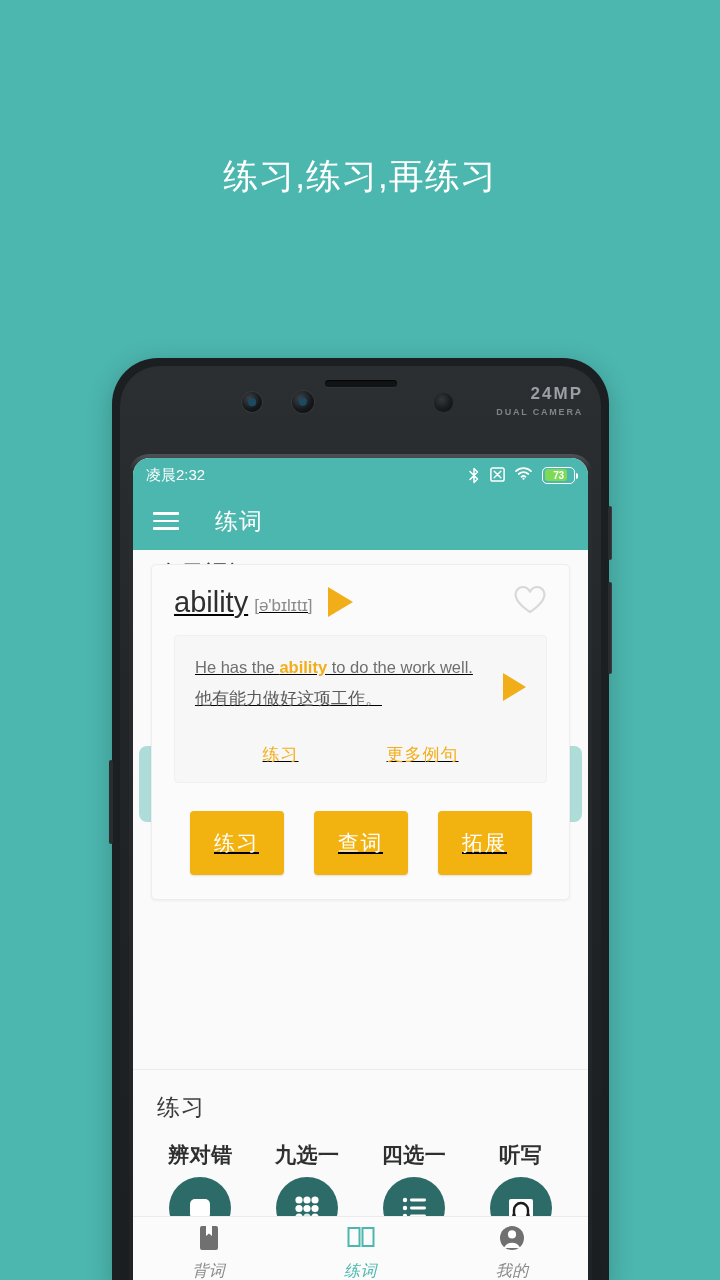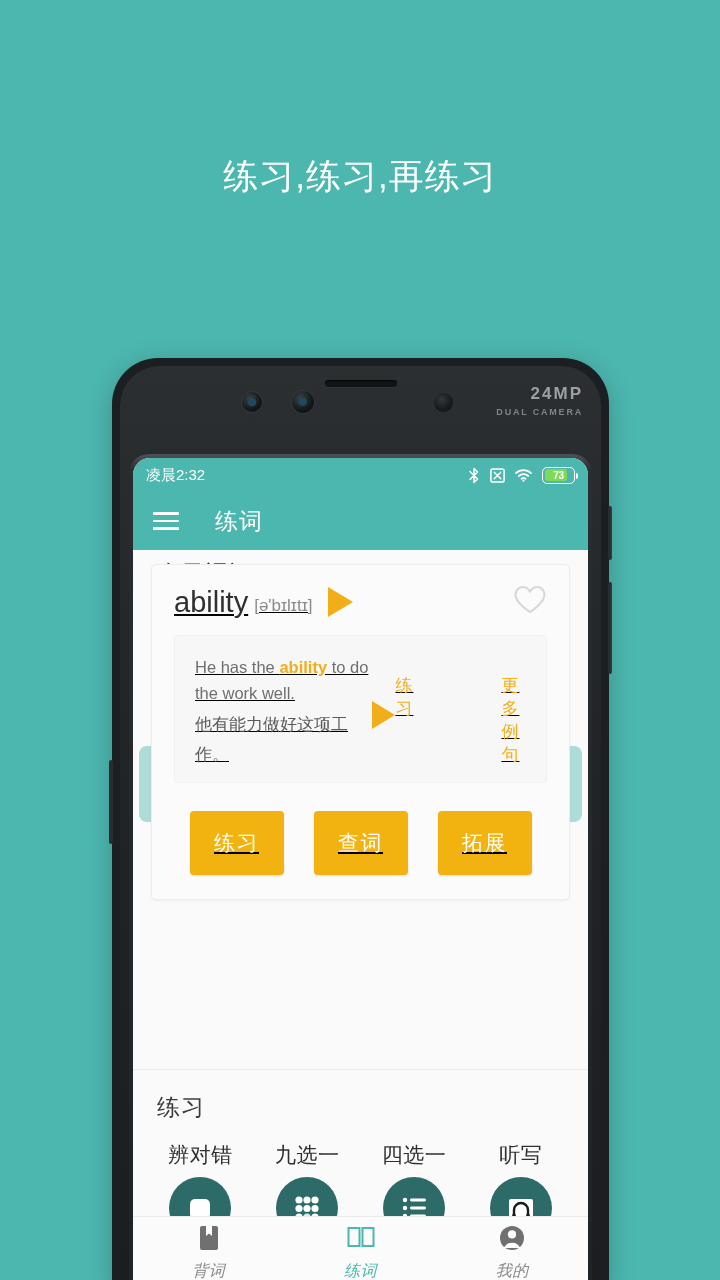--- a/index.html
+++ b/index.html
@@ -79,21 +79,21 @@
   .btn-r1 { top: 148px; height: 54px; }
   .btn-r2 { top: 224px; height: 92px; }
   .btn-left { position: absolute; left: -3px; top: 402px; height: 84px; width: 4px; background: #2a2d30; border-radius: 2px; }
 
   
   .statusbar {
     height: 34px; background: #4CB7AF; color: #ffffff;
     display: flex; align-items: center; justify-content: space-between;
     padding: 0 13px; font-size: 15px;
   }
-  .status-icons { display: flex; align-items: center; gap: 10px; }
+  .status-icons { display: flex; gap: 10px; }
   .status-icons svg { display: block; }
   .batt {
     display: flex; align-items: center; justify-content: center;
     width: 33px; height: 17px; border: 1.6px solid #ffffff; border-radius: 5px;
     position: relative;
   }
   .batt::after {
     content: ""; position: absolute; right: -4px; top: 5px; width: 2.5px; height: 6px;
     background: #ffffff; border-radius: 0 2px 2px 0;
   }
@@ -140,21 +140,21 @@
   .play-tri.small {
     border-left: 23px solid #F2AE18; border-top: 14px solid transparent; border-bottom: 14px solid transparent;
     margin-left: 0;
   }
   .heart { margin-left: auto; cursor: pointer; }
   .word-def { font-size: 21px; color: #6a6a6a; margin-top: 12px; letter-spacing: 0.5px; }
 
   .example-box {
     margin-top: 16px; background: #f7f7f7; border: 1px solid #f0f0f0; border-radius: 4px;
     padding: 18px 20px 12px 20px; position: relative;
-    display: flex; min-height: 148px;
+    display: flex; flex-direction: column; min-height: 148px;
   }
   .example-top { display: flex; align-items: flex-start; }
   .example-sentences { flex: 1; }
   .ex-en { font-size: 16.5px; color: #6f6f6f; line-height: 26px; }
   .ex-en b { color: #F2AE18; font-weight: 700; }
   .ex-cn { font-size: 17px; color: #5a5a5a; line-height: 30px; margin-top: 4px; }
   .example-play { align-self: center; margin-left: 10px; margin-top: 6px; }
   .example-links {
     margin-top: auto; display: flex; justify-content: center; gap: 88px;
     padding-top: 16px; padding-bottom: 4px;
@@ -172,21 +172,21 @@
   .action-row { display: flex; justify-content: center; gap: 30px; margin-top: 28px; }
   .action-btn {
     background: #F2B311; color: #ffffff; border: none; border-radius: 4px;
     width: 94px; height: 64px; font-size: 21px; letter-spacing: 1.5px; cursor: pointer;
     font-family: inherit; box-shadow: 0 1px 2px rgba(0,0,0,0.12);
   }
 
   
   .practice-section { background: #fafafa; padding: 22px 0 0 0; }
   .practice-title { font-size: 23px; color: #3c3c3c; padding-left: 24px; letter-spacing: 1px; }
-  .practice-grid { display: flex; justify-content: space-around; margin-top: 18px; padding: 0 14px; }
+  .practice-grid { display: flex; justify-content: space-around; margin-top: 18px; padding: 0 14px; font-weight: bold; }
   .practice-item { display: flex; flex-direction: column; align-items: center; cursor: pointer; width: 96px; }
   .practice-label { font-size: 21px; color: #2f2f2f; letter-spacing: 0.5px; }
   .practice-icon { margin-top: 8px; width: 62px; height: 62px; border-radius: 50%; background: #2C6B68;
                    display: flex; align-items: center; justify-content: center; }
 
   
   .bottomnav {
     position: absolute; left: 0; bottom: 0; width: 455px; height: 72px;
     background: #fbfbfb; border-top: 1px solid #ebebeb;
     display: flex; align-items: center;

